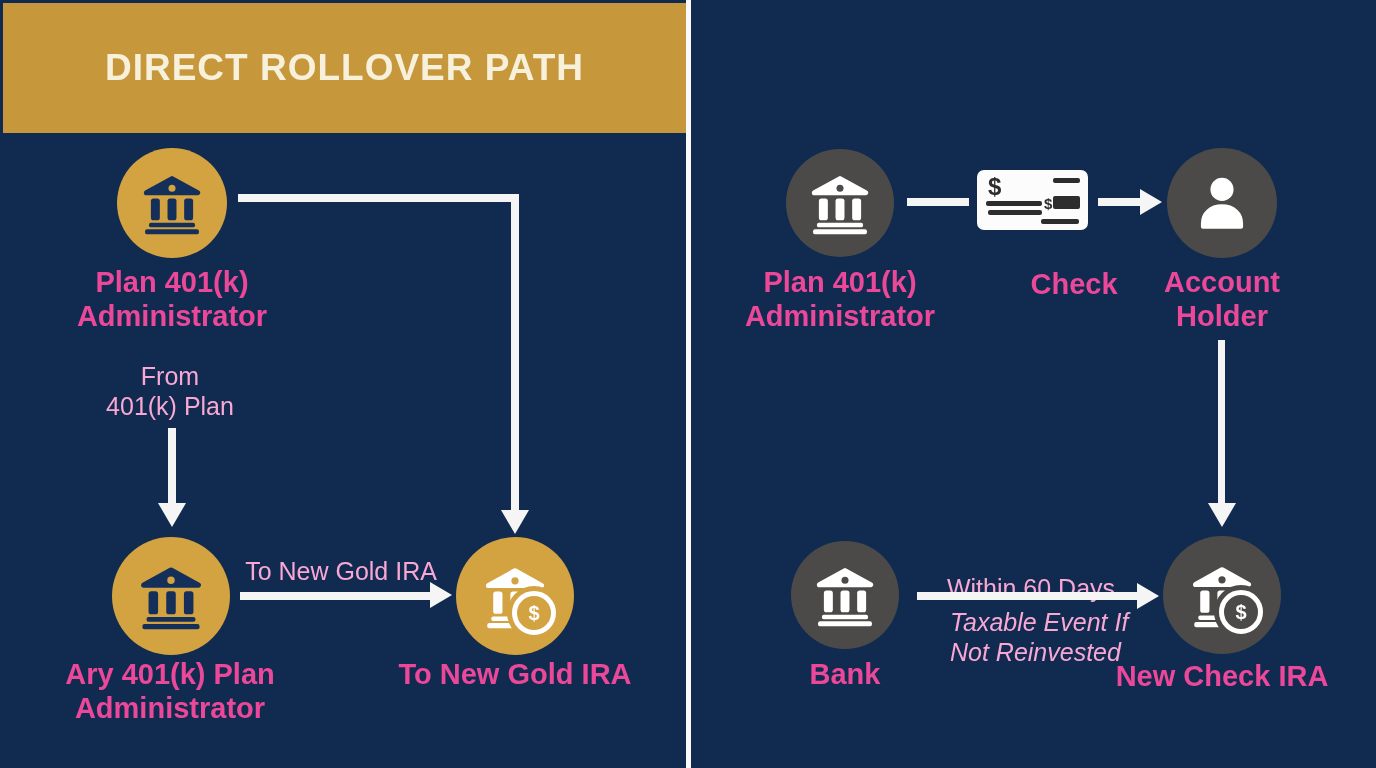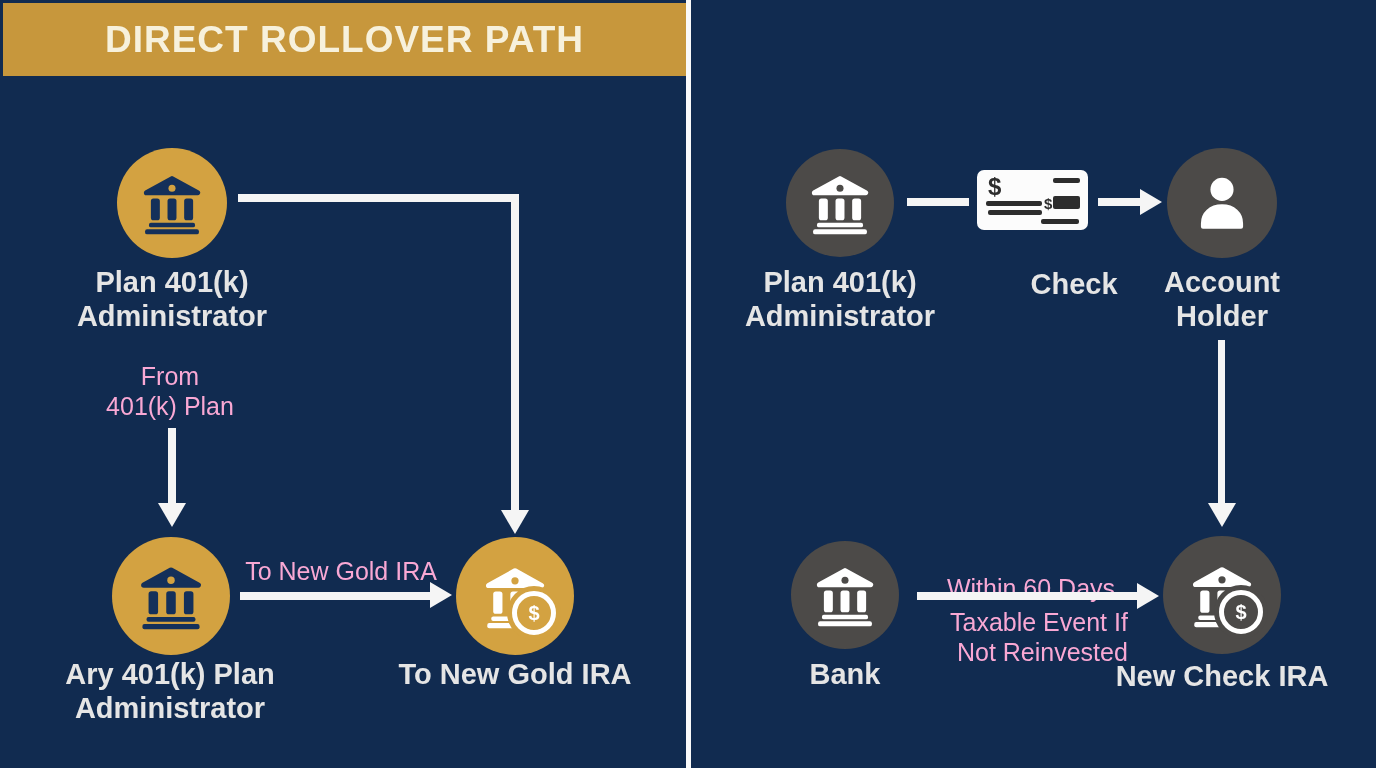--- a/index.html
+++ b/index.html
@@ -1,21 +1,21 @@
 <!DOCTYPE html>
 <html><head>
 <meta charset="utf-8">
 <style>
   * { margin:0; padding:0; box-sizing:border-box; }
   html,body { width:1376px; height:768px; background:#112B50; overflow:hidden;
               font-family:"Liberation Sans", sans-serif; }
   .stage { position:relative; width:1376px; height:768px; background:#112B50; }
 
   
-  .hdr { position:absolute; top:3px; height:73px; display:flex;
+  .hdr { position:absolute; top:3px; height:130px; display:flex;
          align-items:center; justify-content:center;
          font-weight:bold; font-size:37px; letter-spacing:1px; }
   .hdr-left  { left:3px;  width:683px; background:#C7973C; color:#F7F1DC; }
   .hdr-right { left:691px; width:685px; background:#4A4948; color:#F4F4F4; }
   .divider { position:absolute; left:686px; top:0; width:5px; height:768px; background:#FAFAFA; }
 
   
   .node { position:absolute; border-radius:50%; display:flex;
           align-items:center; justify-content:center; }
   .node.gold { background:#D3A241; --nb:#D3A241; }
@@ -47,36 +47,36 @@
   .check .bar { position:absolute; background:#2D2D2D; border-radius:2px; }
   .check .b-tr  { right:8px;  top:8px;    width:27px; height:5px; }
   .check .b-l1  { left:9px;   top:31px;   width:56px; height:5px; }
   .check .b-l2  { left:11px;  top:40px;   width:54px; height:5px; }
   .check .b-box { right:8px;  top:26px;   width:27px; height:13px; }
   .check .b-br  { right:9px;  bottom:6px; width:38px; height:5px; }
   .check .sm-dollar { position:absolute; left:67px; top:25px; color:#2D2D2D;
                        font-weight:bold; font-size:15px; }
 
   
-  .lbl { position:absolute; color:#e5e5e5; text-align:center;
+  .lbl { position:absolute; color:#ec4899; text-align:center;
          transform:translateX(-50%); white-space:nowrap; }
   .bold29 { font-weight:bold; font-size:29px; line-height:1.16; }
   .reg25  { font-weight:normal; font-size:25px; line-height:1.18; color:#f9a8d4; }
 
   #l-top-label  { left:172px; top:266px; }
   #l-from-note  { left:170px; top:362px; }
   #l-bot-label  { left:170px; top:658px;text-align:center; }
   #l-arrow-note { left:341px; top:557px; }
   #l-dest-label { left:515px; top:658px; }
   #r-admin-label  { left:840px;  top:266px; }
   #r-check-label  { left:1074px; top:268px; }
   #r-holder-label { left:1222px; top:266px; }
   #r-bank-label   { left:845px;  top:658px; }
   #r-within-note  { left:1031px; top:574px; }
-  #r-taxable-note { left:950px;  top:608px; transform:none; text-align:right; }
+  #r-taxable-note { left:950px;  top:608px; transform:none; text-align:left;font-style:italic; }
   #r-dest-label   { left:1222px; top:660px; }
 
   
   .line { position:absolute; background:#F5F5F5; }
   .head { position:absolute; width:0; height:0; }
   .head.down  { border-left:14px solid transparent; border-right:14px solid transparent;
                 border-top:24px solid #F5F5F5; }
   .head.right { border-top:13px solid transparent; border-bottom:13px solid transparent;
                 border-left:22px solid #F5F5F5; }
 

